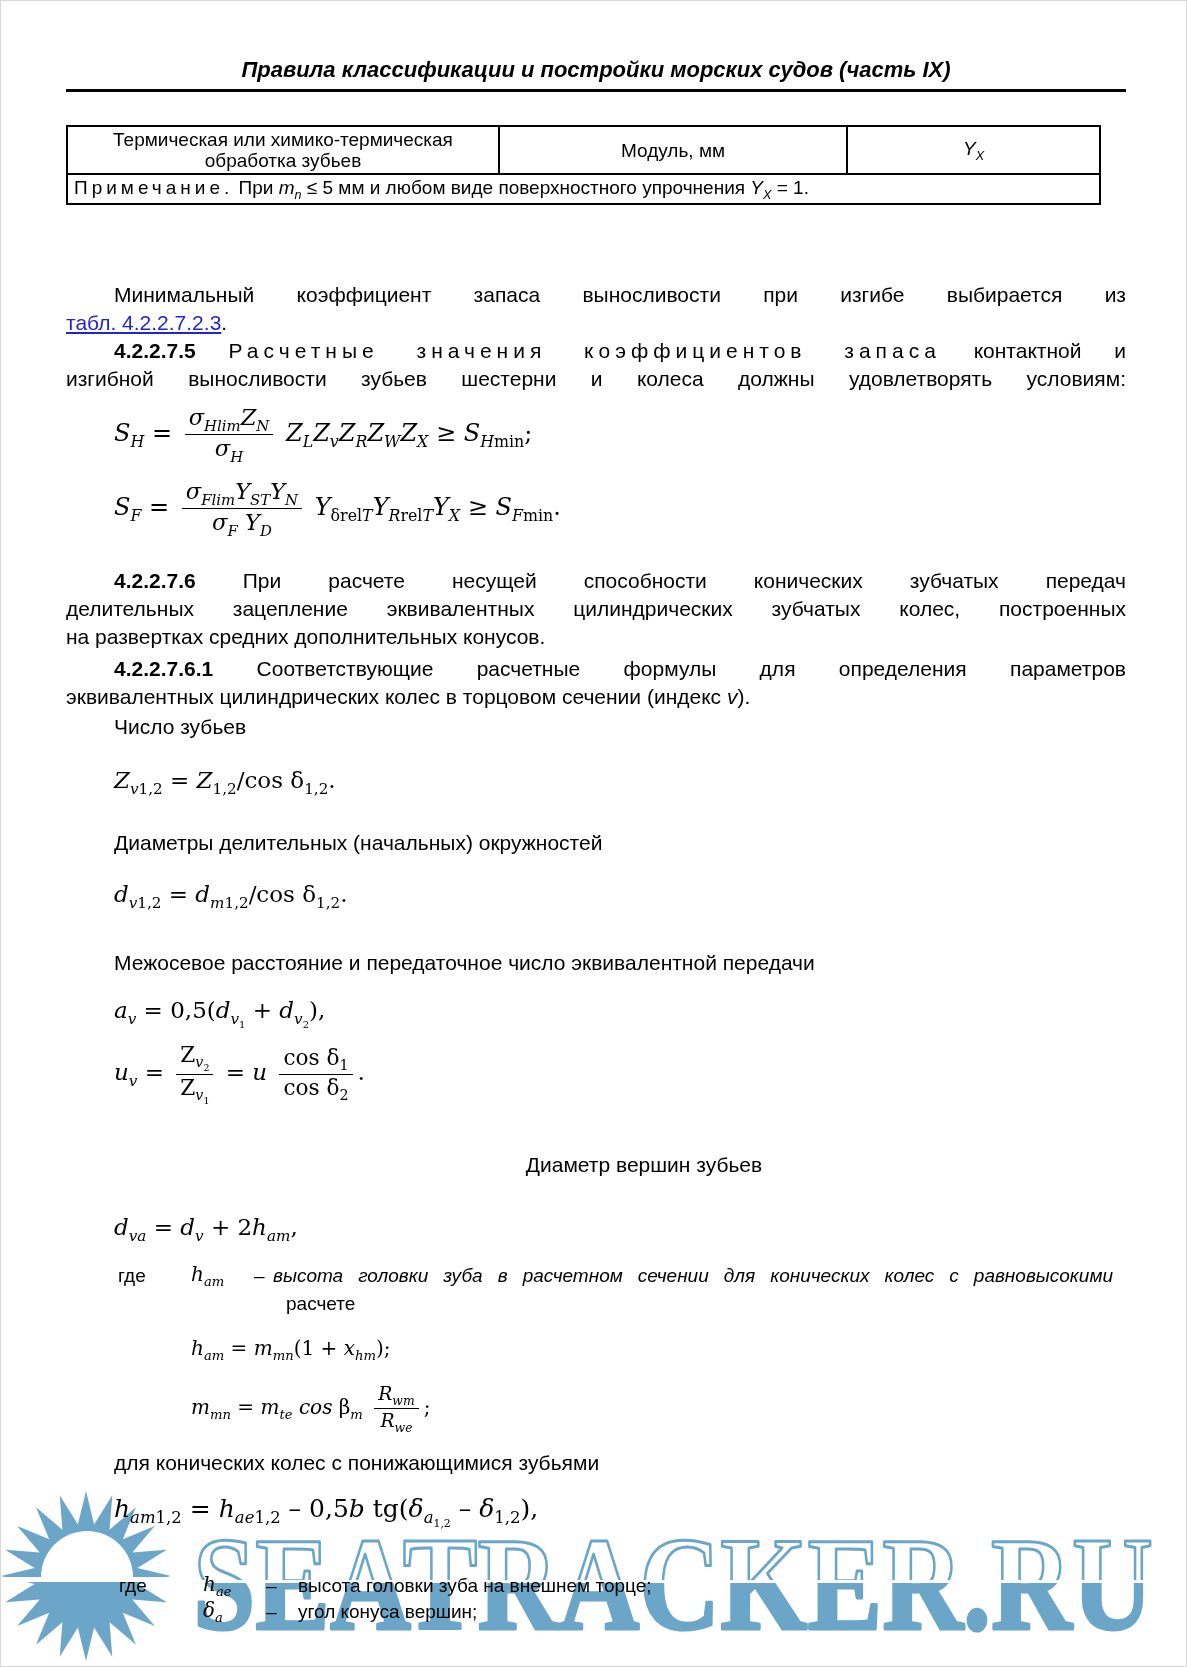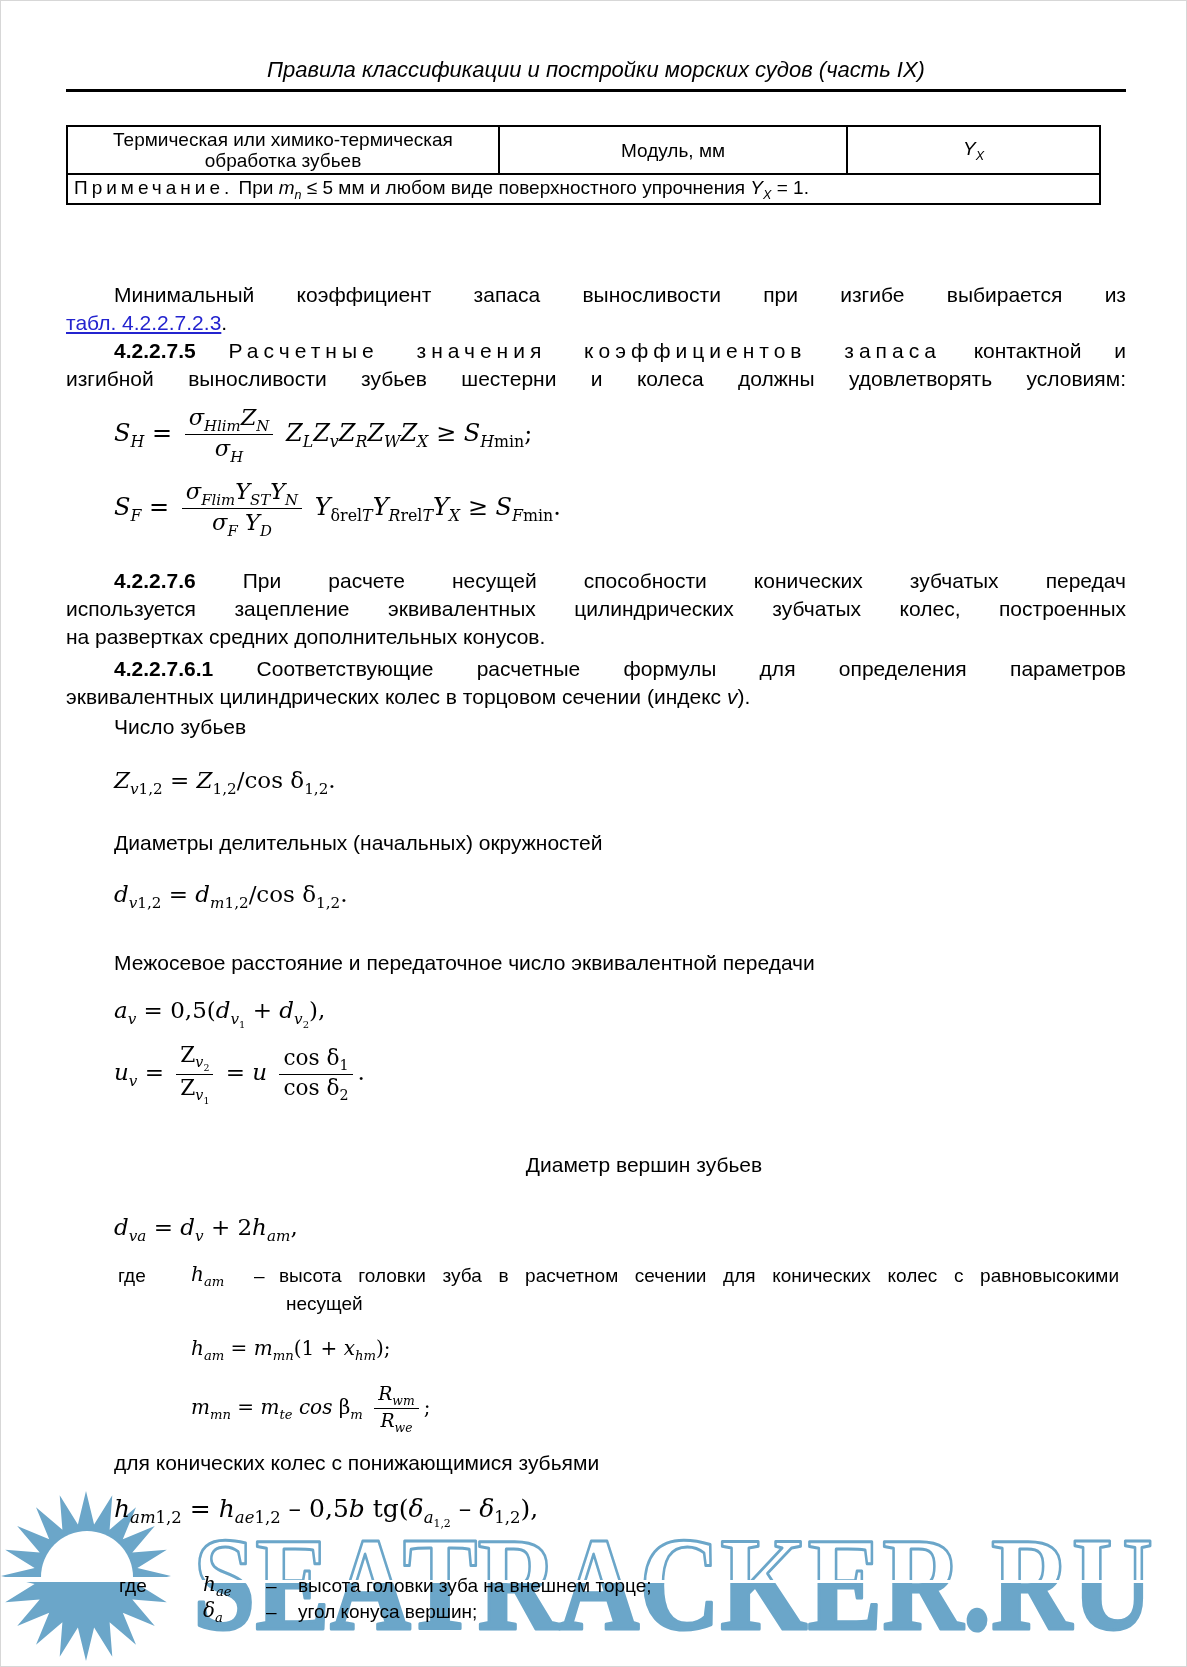--- a/index.html
+++ b/index.html
@@ -1,19 +1,19 @@
 <!DOCTYPE html>
 <html style="--link: #2424CF;"><head>
 <meta charset="utf-8">
 <style>
   html,body{margin:0;padding:0;background:#fff;}
   .page{position:relative;width:1187px;height:1667px;background:#fff;overflow:hidden;
         font-family:"Liberation Sans",sans-serif;color:#000;box-sizing:border-box;border:1px solid #d7d7d7;}
   .abs{position:absolute;}
-  .title{width:1060px;left:65px;text-align:center;font-style:italic;font-size:22px;}
+  .title{width:1060px;left:65px;text-align:center;font-style:italic;font-size:22px;font-weight:bold;}
   .rule{left:65px;width:1060px;height:3px;background:#000;}
   
   table.tbl{border-collapse:collapse;table-layout:fixed;width:1033px;font-size:19px;line-height:21px;}
   table.tbl td{border:2px solid #000;padding:0 6px;vertical-align:middle;}
   td.c{text-align:center;}
   td.l{text-align:left;}
   .math{font-family:Liberation Sans, sans-serif;}
   .note-label{letter-spacing:4px;}
   
   .line{left:65px;width:1060px;font-size:21px;line-height:24px;white-space:normal;}
@@ -103,21 +103,21 @@
     <div class="abs formula big" style="top:404px;left:113px;"><i>S</i><sub><i>H</i></sub> = <span class="fr">
           <span class="nu"><i>σ</i><sub><i>Hlim</i></sub><i>Z</i><sub><i>N</i></sub></span>
           <span class="de"><i>σ</i><sub><i>H</i></sub></span>
         </span> <i>Z</i><sub><i>L</i></sub><i>Z</i><sub><i>v</i></sub><i>Z</i><sub><i>R</i></sub><i>Z</i><sub><i>W</i></sub><i>Z</i><sub><i>X</i></sub> ≥ <i>S</i><sub><i>H</i>min</sub>;</div>
     <div class="abs formula big" style="top:478px;left:113px;"><i>S</i><sub><i>F</i></sub> = <span class="fr">
           <span class="nu"><i>σ</i><sub><i>Flim</i></sub><i>Y</i><sub><i>ST</i></sub><i>Y</i><sub><i>N</i></sub></span>
           <span class="de"><i>σ</i><sub><i>F</i></sub> <i>Y</i><sub><i>D</i></sub></span>
         </span> <i>Y</i><sub>δrel<i>T</i></sub><i>Y</i><sub><i>R</i>rel<i>T</i></sub><i>Y</i><sub><i>X</i></sub> ≥ <i>S</i><sub><i>F</i>min</sub>.</div>
 
     <div class="abs line jl ind" style="top:568px;"><span class="b">4.2.2.7.6</span> <span>При расчете несущей способности конических зубчатых передач</span></div>
-    <div class="abs line jl" style="top:596px;">используется зацепление эквивалентных цилиндрических зубчатых колес, построенных</div>
+    <div class="abs line jl" style="top:596px;">делительных зацепление эквивалентных цилиндрических зубчатых колес, построенных</div>
     <div class="abs line" style="top:624px;">на развертках средних дополнительных конусов.</div>
 
     <div class="abs line jl ind" style="top:656px;"><span class="b">4.2.2.7.6.1</span> <span>Соответствующие расчетные формулы для определения параметров</span></div>
     <div class="abs line" style="top:684px;">эквивалентных цилиндрических колес в торцовом сечении (индекс <i>v</i>).</div>
 
     <div class="abs line" style="top:714px;left:113px;">Число зубьев</div>
     <div class="abs formula" style="top:766px;left:113px;"><i>Z</i><sub><i>v</i>1,2</sub> = <i>Z</i><sub>1,2</sub>/cos δ<sub>1,2</sub>.</div>
 
     <div class="abs line" style="top:830px;left:113px;">Диаметры делительных (начальных) окружностей</div>
     <div class="abs formula" style="top:880px;left:113px;"><i>d</i><sub><i>v</i>1,2</sub> = <i>d</i><sub><i>m</i>1,2</sub>/cos δ<sub>1,2</sub>.</div>
@@ -131,22 +131,22 @@
           <span class="nu">cos δ<sub>1</sub></span>
           <span class="de">cos δ<sub>2</sub></span>
         </span>.</div>
 
     <div class="abs line" style="top:1152px;left:113px;text-align:center;">Диаметр вершин зубьев</div>
     <div class="abs formula" style="top:1213px;left:113px;"><i>d</i><sub><i>va</i></sub> = <i>d</i><sub><i>v</i></sub> + 2<i>h</i><sub><i>am</i></sub>,</div>
 
     <div class="abs def" style="top:1264px;left:117px;">где</div>
     <div class="abs defsym" style="top:1261px;left:190px;"><i>h<sub>am</sub></i></div>
     <div class="abs def" style="top:1264px;left:253px;">–</div>
-    <div class="abs def defjust" style="top:1264px;left:278px;width:840px;">высота головки зуба в расчетном сечении для конических колес с равновысокими</div>
-    <div class="abs def" style="top:1292px;left:285px;">несущей</div>
+    <div class="abs def defjust" style="top:1264px;left:272px;width:840px;font-style:italic;">высота головки зуба в расчетном сечении для конических колес с равновысокими</div>
+    <div class="abs def" style="top:1292px;left:285px;">расчете</div>
 
     <div class="abs formula small-f" style="top:1336px;left:190px;"><i>h</i><sub><i>am</i></sub> = <i>m</i><sub><i>mn</i></sub>(1 + <i>x</i><sub><i>hm</i></sub>);</div>
     <div class="abs formula small-f" style="top:1382px;left:190px;"><i>m</i><sub><i>mn</i></sub> = <i>m</i><sub><i>te</i></sub> <i>cos</i> β<sub><i>m</i></sub> <span class="fr">
           <span class="nu"><i>R</i><sub><i>wm</i></sub></span>
           <span class="de"><i>R</i><sub><i>we</i></sub></span>
         </span>;</div>
 
     <div class="abs line" style="top:1450px;left:113px;">для конических колес с понижающимися зубьями</div>
     <div class="abs formula f10" style="top:1494px;left:113px;"><i>h</i><sub><i>am</i>1,2</sub> = <i>h</i><sub><i>ae</i>1,2</sub> – 0,5<i>b</i> tg(<i>δ</i><sub><i>a</i><sub>1,2</sub></sub> – <i>δ</i><sub>1,2</sub>),</div>
 

